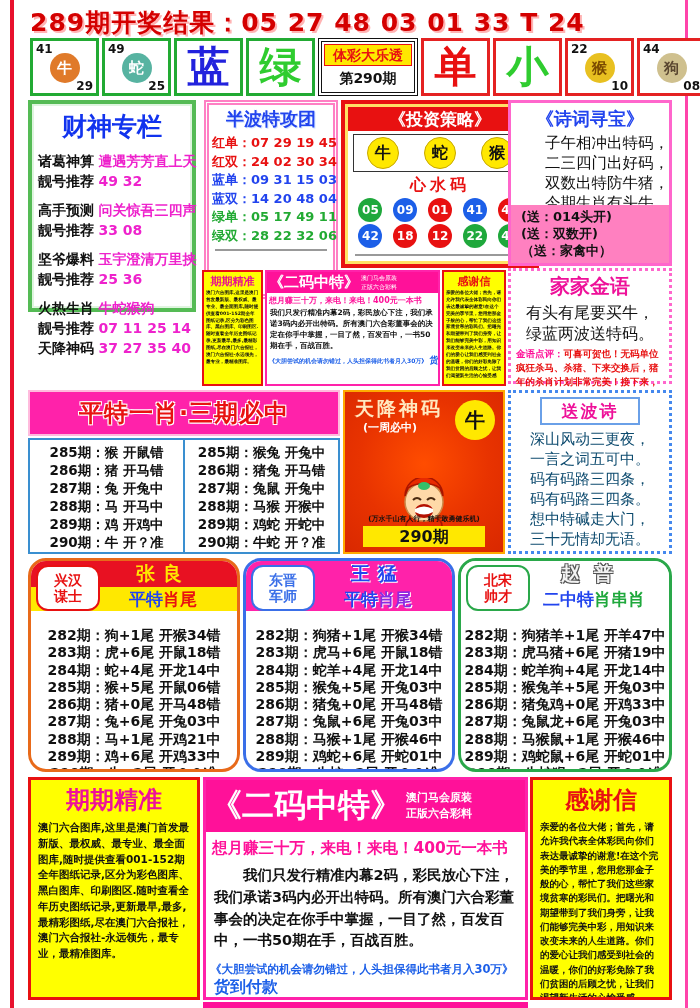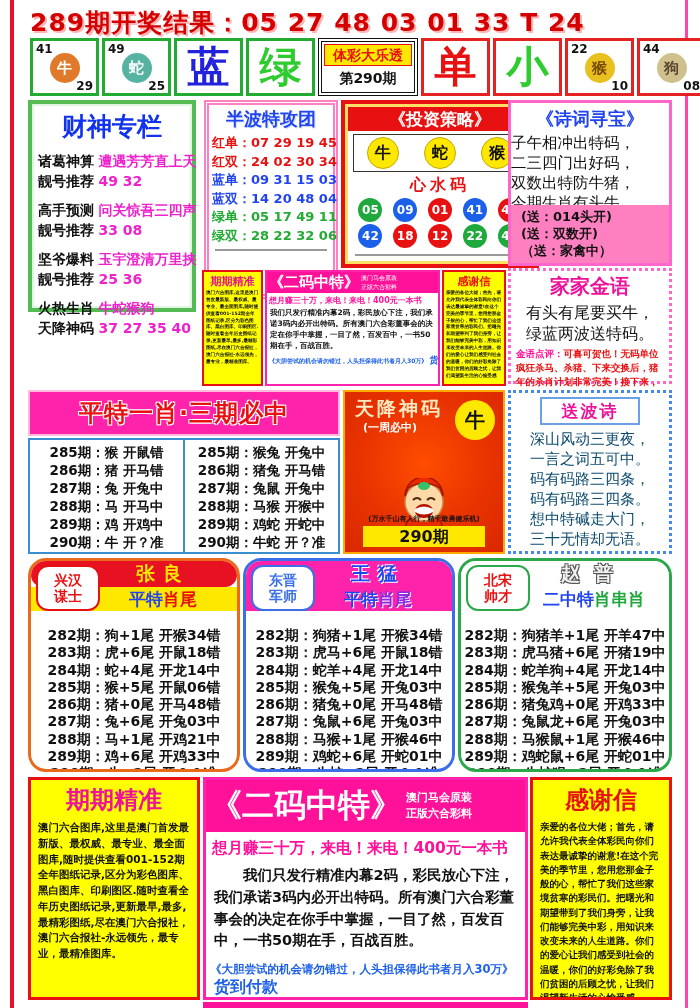--- a/index.html
+++ b/index.html
@@ -54,21 +54,21 @@
   .iv-sub{text-align:center;color:#e81111;font-size:16px;font-weight:bold;line-height:22px;letter-spacing:4px;}
   .iv-balls{display:flex;justify-content:space-around;margin:2px 8px;align-items:center;}
   .ball{width:24px;height:24px;border-radius:50%;color:#fff;font-size:12px;font-weight:bold;
         display:flex;align-items:center;justify-content:center;}
   .ball.red{background:#e81111;} .ball.blue{background:#1c5fe8;} .ball.green{background:#1fa83c;}
   .iv-rule{margin:6px 10px 0 10px;border-top:2px solid #999;}
   
   .shici{position:absolute;left:508px;top:100px;width:164px;height:166px;background:#fff;
          border:3px solid #ff66cc;box-sizing:border-box;}
   .sc-title{text-align:center;color:#2244ee;font-size:18px;font-weight:bold;margin:4px 0 2px 0;}
-  .sc-line{text-align:left;color:#111;font-size:15.5px;line-height:20px;white-space:nowrap;}
+  .sc-line{text-align:right;color:#111;font-size:15.5px;line-height:20px;white-space:nowrap;}
   .sc-foot{position:absolute;left:0;right:0;bottom:0;background:#ff80c0;padding:3px 0 4px 10px;}
   .sc-gift{color:#111;font-size:13px;font-weight:bold;line-height:17px;white-space:nowrap;}
   
   .minibox{position:absolute;box-sizing:border-box;background:#ffff00;border:2px solid #e81111;overflow:hidden;}
   .mini-left{left:202px;top:270px;width:61px;height:116px;}
   .mini-right{left:442px;top:270px;width:64px;height:116px;}
   .mini-title{color:#e8118f;font-size:11px;font-weight:bold;text-align:center;margin-top:2px;}
   .mini-title.red{color:#e81111;}
   .mini-body{font-size:4.6px;color:#111;font-weight:bold;padding:1px 2px;line-height:1.5;}
   .mini-center{position:absolute;left:265px;top:270px;width:175px;height:116px;background:#fff;
@@ -123,21 +123,21 @@
   .predtable.t3{left:458px;width:214px;border:3px solid #2aa84a;}
   .pt-head{position:relative;height:50px;}
   .pt-pill{position:absolute;left:5px;top:4px;width:60px;height:42px;background:#fff;border-radius:12px;
            display:flex;flex-direction:column;align-items:center;justify-content:center;z-index:2;
            font-size:14px;font-weight:bold;line-height:16px;}
   .t1 .pt-pill{border:2px solid #e81111;color:#e81111;}
   .t2 .pt-pill{border:2px solid #3a6fe8;color:#3a6fe8;}
   .t3 .pt-pill{border:2px solid #2aa84a;color:#e81111;}
   .pt-strips{height:50px;display:flex;flex-direction:column;}
   .pt-s{flex:1;display:flex;align-items:center;justify-content:center;padding-left:58px;white-space:nowrap;}
-  .t1 .pt-s1{background:#e81122;border-radius:12px;} .t1 .pt-s2{background:#ffe800;}
+  .t1 .pt-s1{background:#e81122;} .t1 .pt-s2{background:#ffe800;}
   .t2 .pt-s1,.t2 .pt-s2{background:#ff22aa;}
   .t3 .pt-s1,.t3 .pt-s2{background:#fff;}
   .pt-master{font-size:19px;font-weight:bold;letter-spacing:8px;}
   .t1 .pt-master{color:#ffe800;}
   .t2 .pt-master{color:#2244ee;text-shadow:1px 1px 0 #fff,-1px -1px 0 #fff;}
   .t3 .pt-master{color:#f2f2f2;text-shadow:-1px -1px 0 #555,1px -1px 0 #555,-1px 1px 0 #555,1px 1px 0 #555;letter-spacing:14px;}
   .pt-sub{font-size:17px;font-weight:bold;}
   .pt-sub .s1{color:#2244ee;} 
   .t1 .pt-sub .s2{color:#e81111;}
   .t2 .pt-sub .s1{color:#2244ee;text-shadow:1px 1px 0 #fff;}
@@ -218,20 +218,21 @@
     <div class="cs-line"><span class="cs-label">诸葛神算</span> <span class="cs-val">遭遇芳芳直上天</span></div>
     <div class="cs-line"><span class="cs-label">靓号推荐</span> <span class="cs-val">49 32</span></div>
     <div class="cs-gap"></div>
     <div class="cs-line"><span class="cs-label">高手预测</span> <span class="cs-val">问关惊吾三四声</span></div>
     <div class="cs-line"><span class="cs-label">靓号推荐</span> <span class="cs-val">33 08</span></div>
     <div class="cs-gap"></div>
     <div class="cs-line"><span class="cs-label">坚爷爆料</span> <span class="cs-val">玉宇澄清万里挟</span></div>
     <div class="cs-line"><span class="cs-label">靓号推荐</span> <span class="cs-val">25 36</span></div>
     <div class="cs-gap"></div>
     <div class="cs-line"><span class="cs-label">火热生肖</span> <span class="cs-val">牛蛇猴狗</span></div>
+    <div class="cs-line"><span class="cs-label">靓号推荐</span> <span class="cs-val">07 11 25 14</span></div>
     <div class="cs-line"><span class="cs-label">天降神码</span> <span class="cs-val">37 27 35 40</span></div>
   </div>
 
   <div class="banbo">
     <div class="bb-title">半波特攻团</div>
     <div class="bb-line red"><span>红单：</span><span>07 29 19 45 13</span></div>
     <div class="bb-line red"><span>红双：</span><span>24 02 30 34 08</span></div>
     <div class="bb-line blue"><span>蓝单：</span><span>09 31 15 03 37</span></div>
     <div class="bb-line blue"><span>蓝双：</span><span>14 20 48 04 10</span></div>
     <div class="bb-line green"><span>绿单：</span><span>05 17 49 11 33</span></div>

